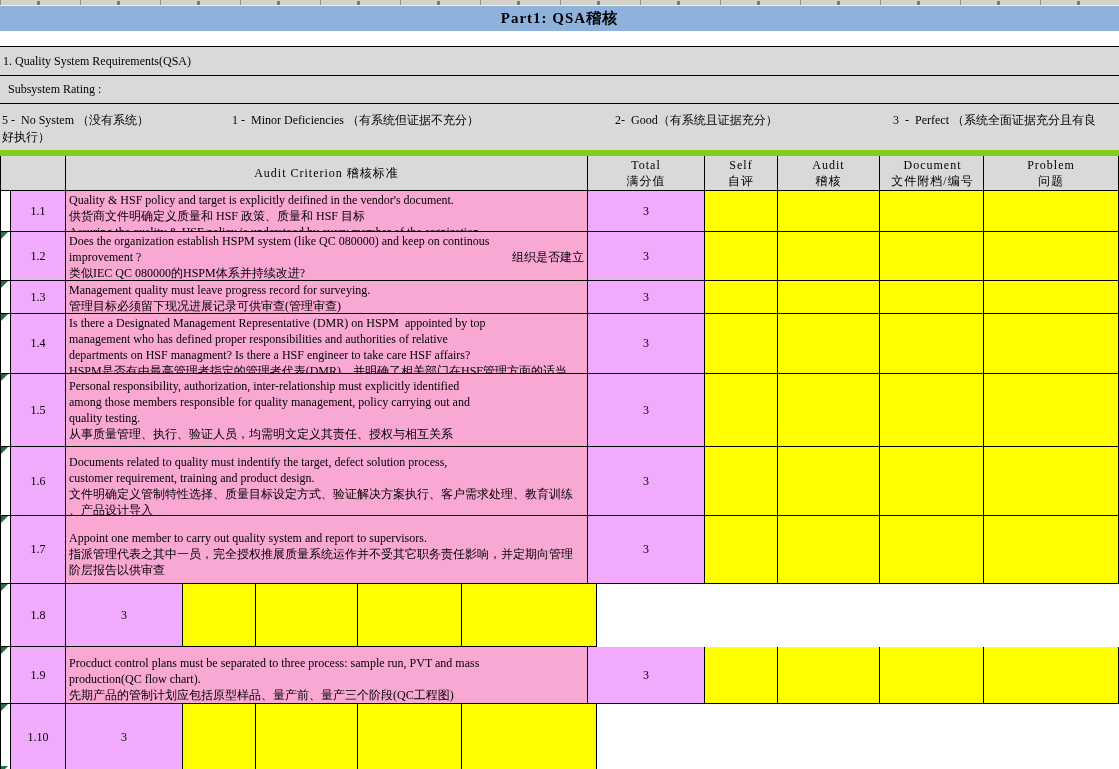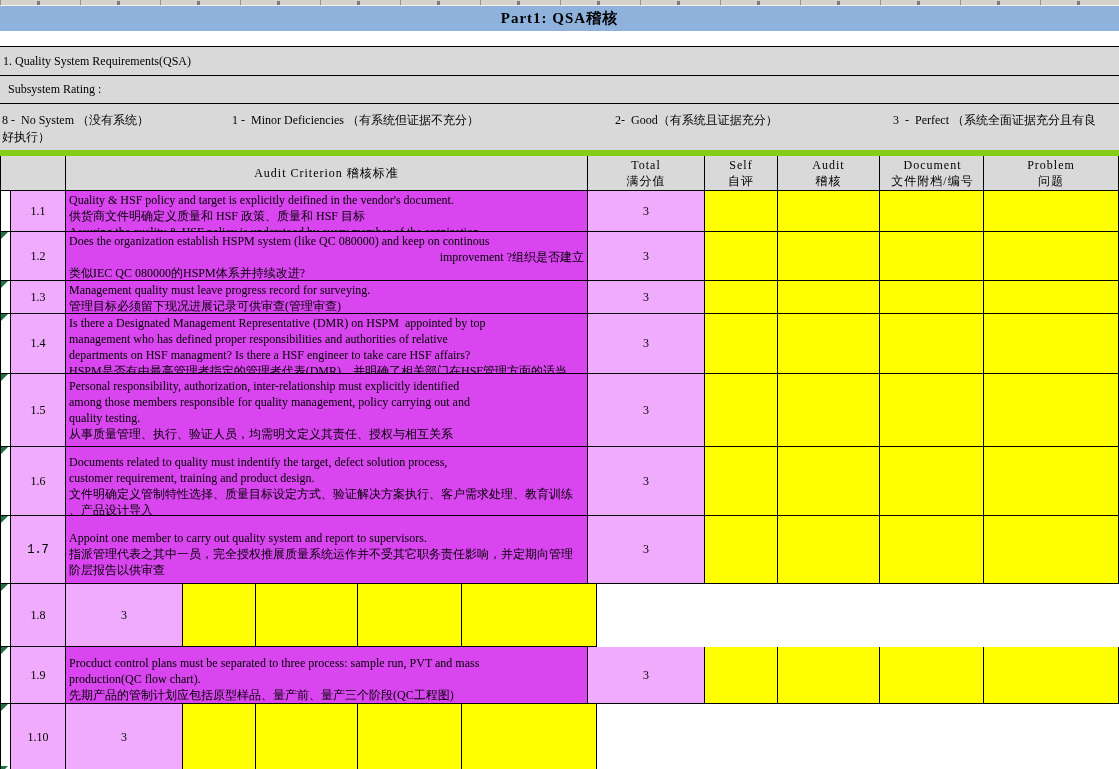--- a/index.html
+++ b/index.html
@@ -64,23 +64,23 @@
   .header-cell.doc { align-items:center; padding-left:2px; text-align:left; }
 
   .marker-cell { position:relative; background:#fff; }
   .err-tri {
     width:0; height:0; border-top:7px solid var(--marker-green,#1E7145);
     border-right:7px solid transparent;
   }
   .num-cell, .total-cell {
     background:#f0abfc; display:flex; align-items:center; justify-content:center;
   }
-  .crit-cell { background:#d946ef; padding-left:3px; padding-right:3px; line-height:16px; }
+  .crit-cell { background:#f9a8d4; padding-left:3px; padding-right:3px; line-height:16px; }
   .tline { white-space:pre; height:16px; overflow:hidden; }
-  .tline.split { display:flex; justify-content:flex-end; }
+  .tline.split { display:flex; justify-content:space-between; }
   .input-cell { background:var(--input-bg,#FFFF00); }
 
   #bottom-partial-marker { position:absolute; left:1px; top:766px; }
 </style>
 </head>
 <body>
 
 <div id="screen">
 
   <div class="col-strip"></div>
@@ -91,21 +91,21 @@
 
   <div class="sec" id="sec1">
     <span>1. Quality System Requirements(QSA)</span>
   </div>
 
   <div class="sec" id="sec2">
     <span>Subsystem Rating :</span>
   </div>
 
   <div id="rating">
-    <span class="rt" id="rt0">8 -  No System （没有系统）</span>
+    <span class="rt" id="rt0">5 -  No System （没有系统）</span>
     <span class="rt" id="rt1">1 -  Minor Deficiencies （有系统但证据不充分）</span>
     <span class="rt" id="rt2">2-  Good（有系统且证据充分）</span>
     <span class="rt" id="rt3">3  -  Perfect （系统全面证据充分且有良</span>
     <span id="rt-wrap">好执行）</span>
   </div>
 
   <div class="table">
     <div class="t-row header-row">
       <div class="cell header-cell" style="width:65px"></div>
       <div class="cell header-cell" style="width:522px">
@@ -226,21 +226,21 @@
           <div class="cell total-cell" style="width: 117px;">3</div>
           <div class="cell input-cell" style="width: 73px;"></div>
           <div class="cell input-cell" style="width: 102px;"></div>
           <div class="cell input-cell" style="width: 104px;"></div>
           <div class="cell input-cell" style="width: 135px;"></div>
         </div>
         <div class="t-row" style="height: 68px;">
           <div class="cell marker-cell" style="width: 10px;">
             <div class="err-tri"></div>
           </div>
-          <div class="cell num-cell" style="width: 55px; font-family: Liberation Mono, monospace;">1.7</div>
+          <div class="cell num-cell" style="width: 55px;">1.7</div>
           <div class="cell crit-cell" style="width: 522px; padding-top: 14px;">
             <div class="tline">Appoint one member to carry out quality system and report to supervisors.</div>
             <div class="tline">指派管理代表之其中一员，完全授权推展质量系统运作并不受其它职务责任影响，并定期向管理</div>
             <div class="tline">阶层报告以供审查</div>
           </div>
           <div class="cell total-cell" style="width: 117px;">3</div>
           <div class="cell input-cell" style="width: 73px;"></div>
           <div class="cell input-cell" style="width: 102px;"></div>
           <div class="cell input-cell" style="width: 104px;"></div>
           <div class="cell input-cell" style="width: 135px;"></div>

